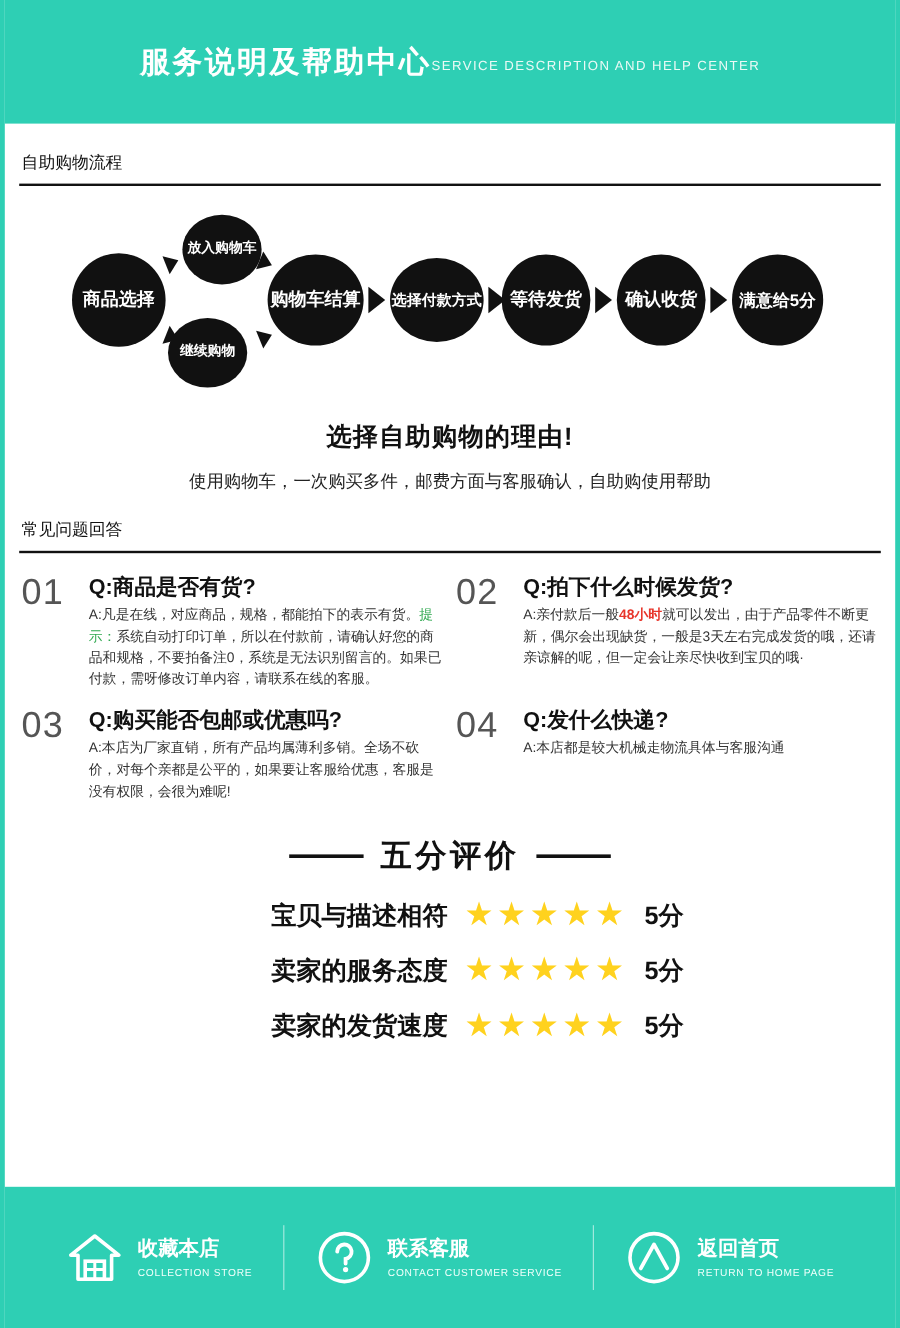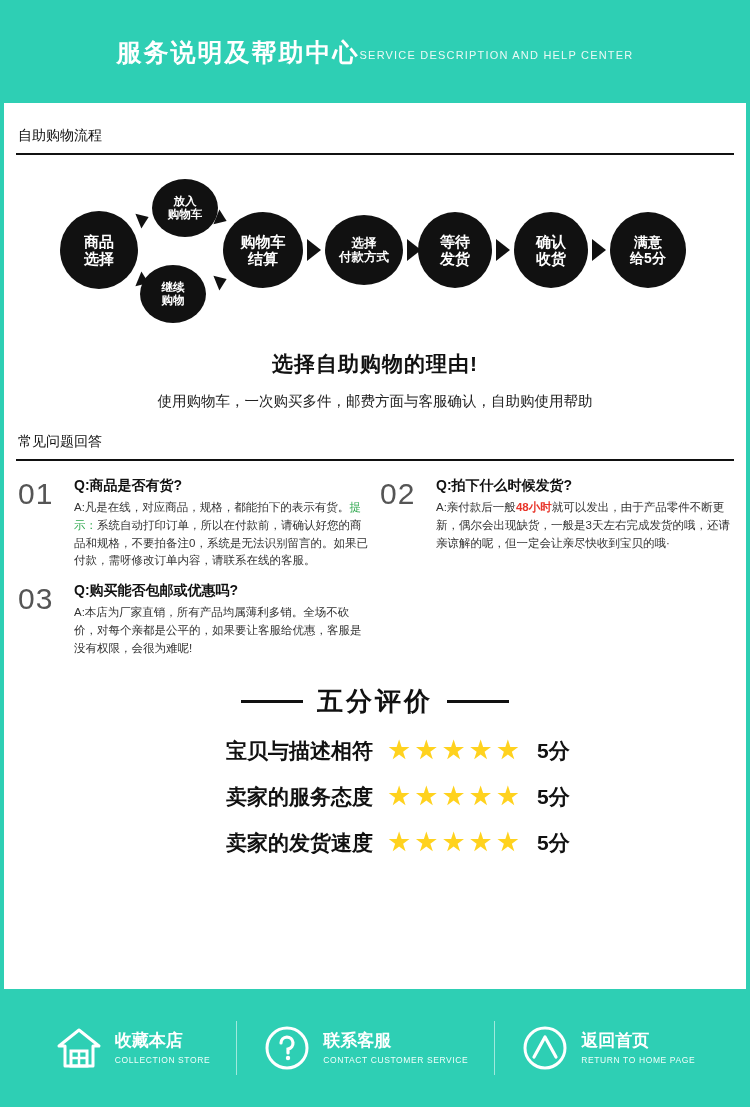--- a/index.html
+++ b/index.html
@@ -62,21 +62,21 @@
     position: relative;
     height: 175px;
     margin-top: 14px;
   }
   .ellipse {
     position: absolute;
     background: #111;
     color: #fff;
     border-radius: 50%;
     display: flex;
-    flex-direction: column;
+    flex-direction: row;
     align-items: center;
     justify-content: center;
     text-align: center;
     font-weight: bold;
     line-height: 1.15;
   }
   .ellipse.big { font-size: 15px; }
   .ellipse.small { font-size: 11.5px; }
   .arrow {
     position: absolute;
@@ -121,21 +121,21 @@
     font-size: 30px;
     color: #555;
     font-weight: normal;
     line-height: 1;
     padding-top: 2px;
     min-width: 46px;
     letter-spacing: 1px;
   }
   .faq-body { flex: 1; }
   .faq-q {
-    font-size: 14px;
+    font-size: 18px;
     font-weight: bold;
     color: #111;
     margin-bottom: 4px;
   }
   .faq-a {
     font-size: 11.5px;
     color: #333;
     line-height: 1.55;
   }
   .hl-green { color: #2fa84f; }
@@ -322,20 +322,27 @@
     </div>
 
     <div class="faq-item" style="margin-top:8px;">
       <div class="faq-num">03</div>
       <div class="faq-body">
         <div class="faq-q">Q:购买能否包邮或优惠吗?</div>
         <div class="faq-a"><span>A:本店为厂家直销，所有产品均属薄利多销。全场不砍价，对每个亲都是公平的，如果要让客服给优惠，客服是没有权限，会很为难呢!</span></div>
       </div>
     </div>
 
+    <div class="faq-item" style="margin-top:8px;">
+      <div class="faq-num">04</div>
+      <div class="faq-body">
+        <div class="faq-q">Q:发什么快递?</div>
+        <div class="faq-a"><span>A:本店都是较大机械走物流</span><span>具体与客服沟通</span></div>
+      </div>
+    </div>
   </div>
 
   <div class="rating-head">
     <div class="bar"></div>
     <div class="rating-title">五分评价</div>
     <div class="bar"></div>
   </div>
 
   <div class="rating-rows">
     <div class="rating-row">

